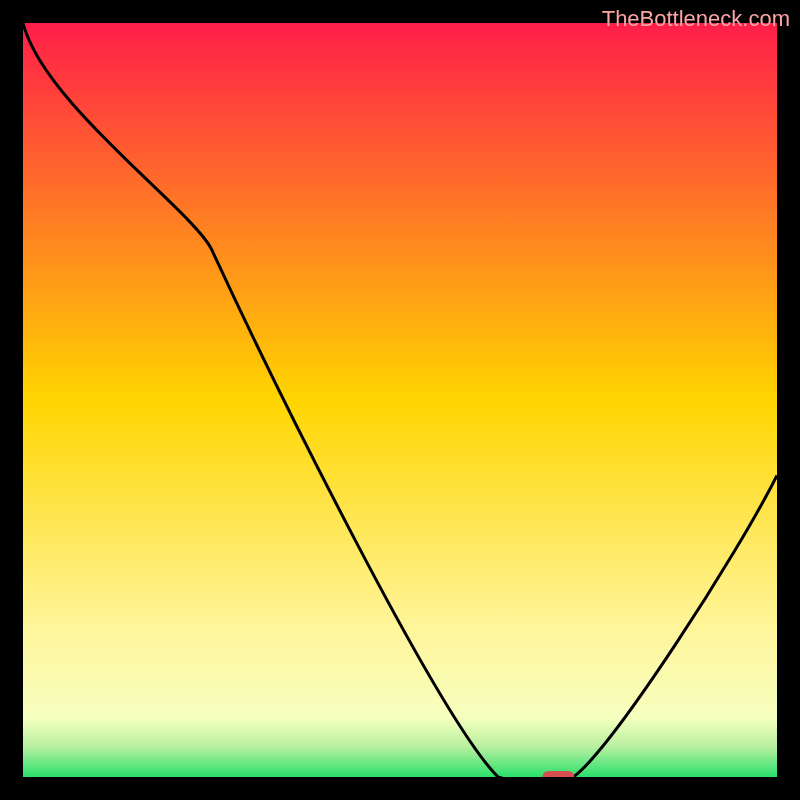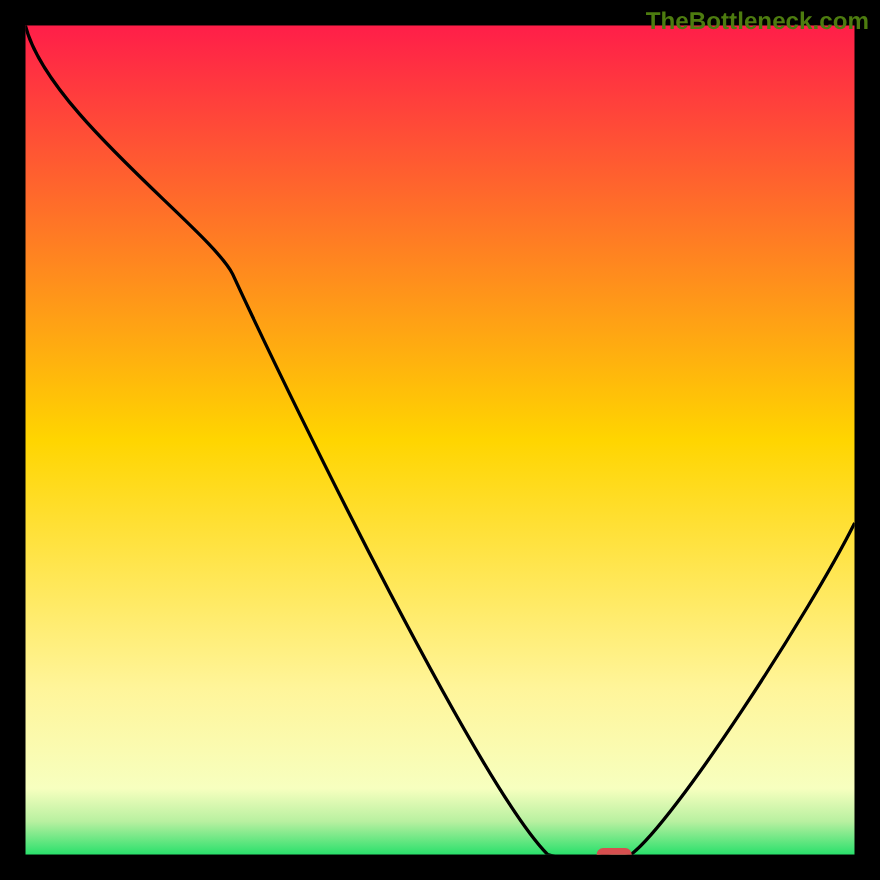--- a/index.html
+++ b/index.html
@@ -8,23 +8,23 @@
     width: 800px;
     height: 800px;
     background: #000;
     position: relative;
     font-family: Arial, sans-serif;
   }
   .watermark {
     position: absolute;
     top: 6px;
     right: 10px;
-    color: #4d7c0f;
+    color: #fca5a5;
     font-size: 22px;
-    font-weight: 700;
+    font-weight: 400;
     z-index: 10;
   }
   .chart-wrap {
     position: absolute;
     left: 23px;
     top: 23px;
     width: 754px;
     height: 754px;
   }
   svg {

